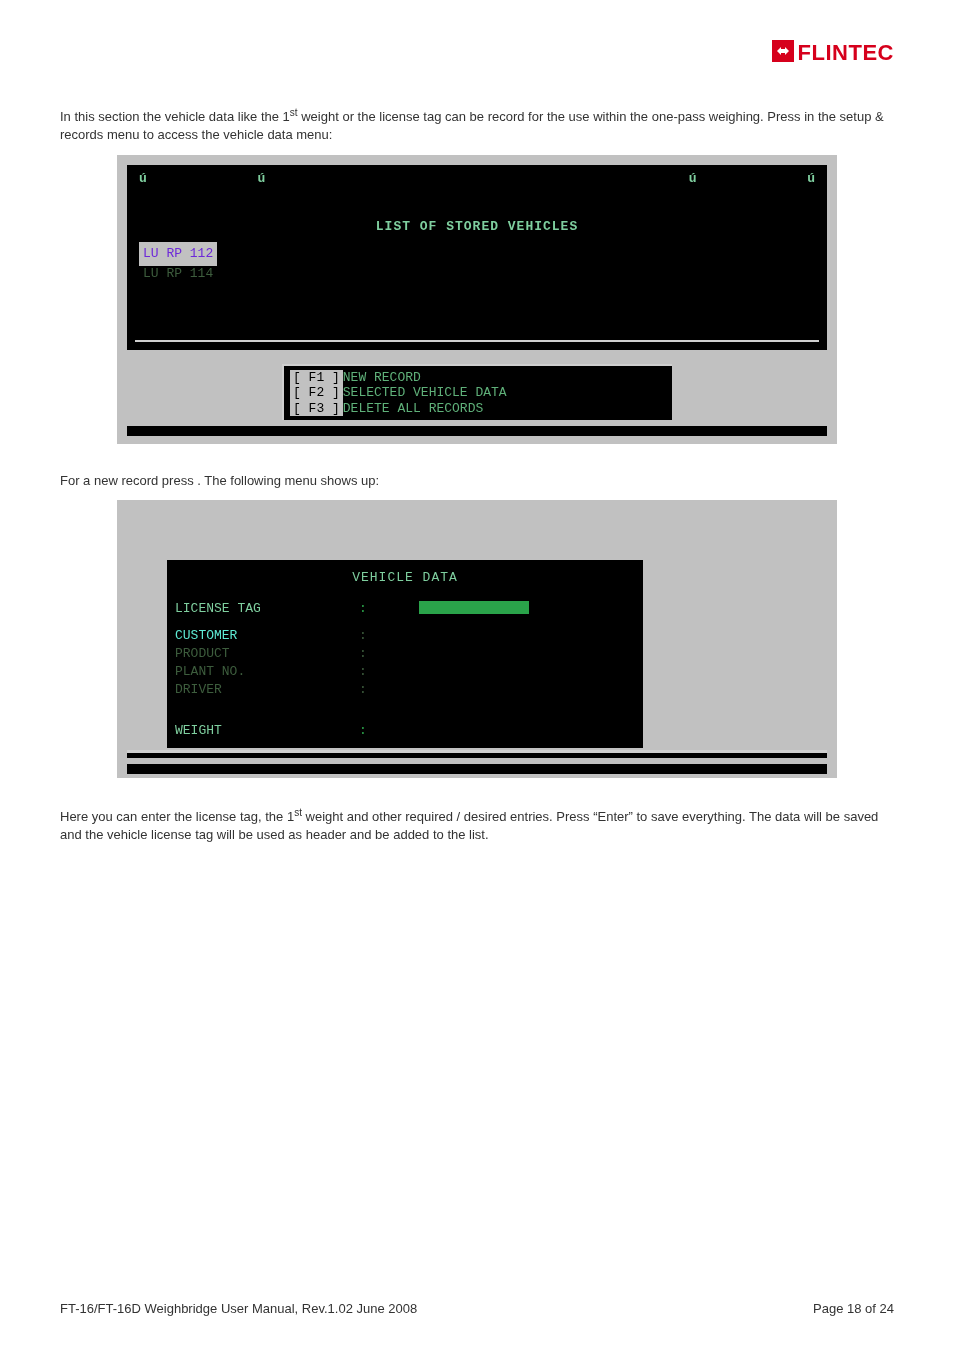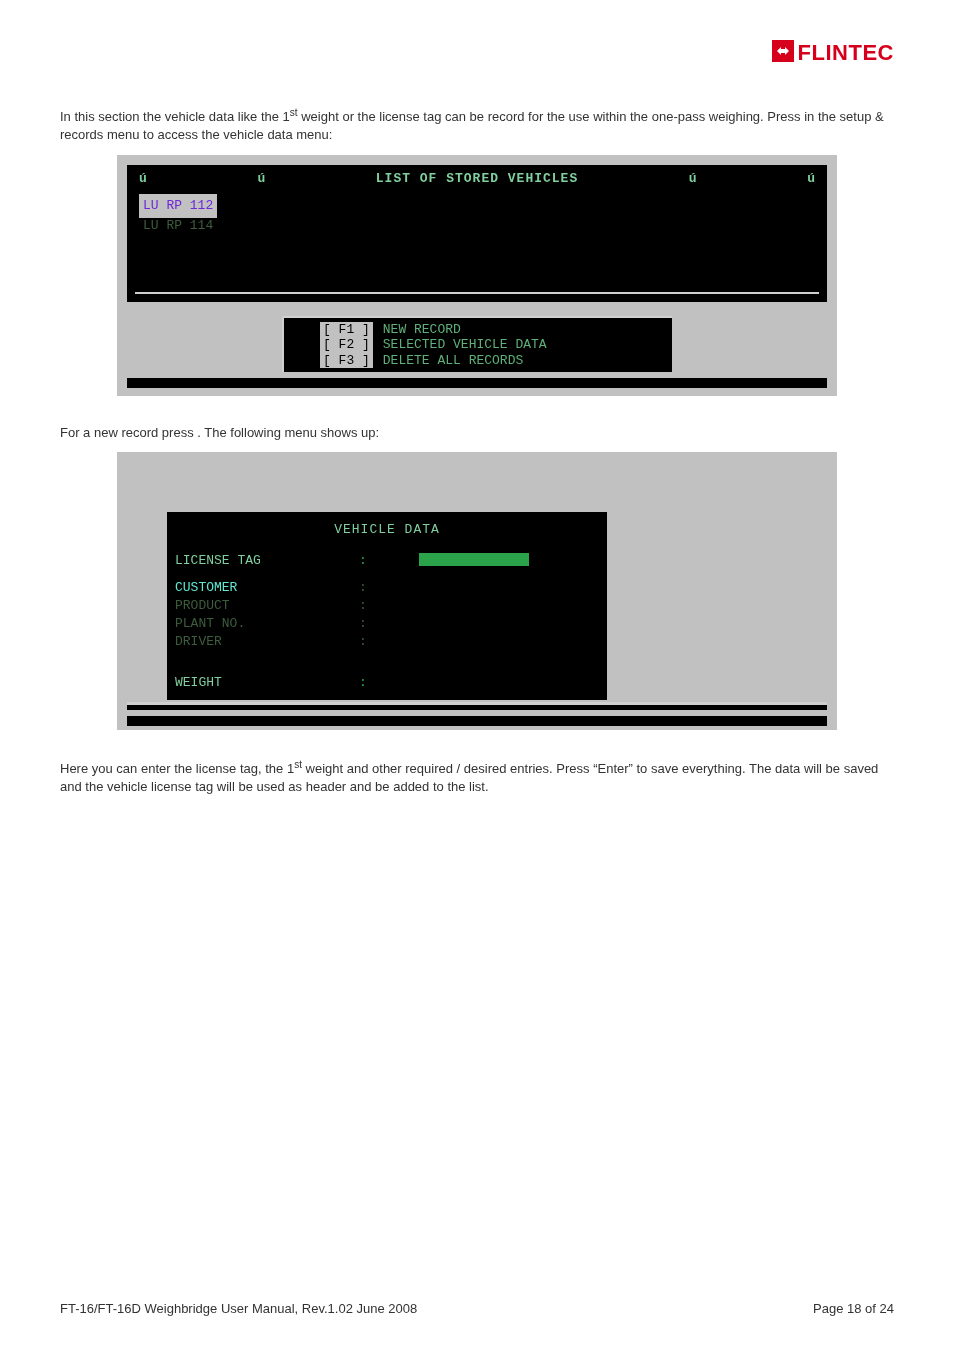--- a/index.html
+++ b/index.html
@@ -63,20 +63,21 @@
     font-size: 13px;
     line-height: 1.25;
     padding: 6px 8px 8px 8px;
     position: relative;
   }
   .term-title {
     color: #7fcf9f;
     text-align: center;
     padding-bottom: 4px;
     letter-spacing: 1px;
+    margin-top: 48px;
   }
   .corner-u {
     color: #7fcf9f;
     font-weight: bold;
   }
   .row-u {
     display: flex;
     justify-content: space-between;
     padding: 0 4px;
     color: #7fcf9f;
@@ -100,21 +101,21 @@
     margin: 14px auto 6px auto;
     width: 390px;
     background: #000;
     border-left: 2px solid #cfcfcf;
     border-top: 2px solid #cfcfcf;
     padding: 4px 6px;
     font-family: "Courier New", monospace;
     font-size: 13px;
     color: #2aa34a;
   }
-  .fkey-row { display: flex; gap: 10px; line-height: 1.2; margin-left: 30px; }
+  .fkey-row { display: flex; line-height: 1.2; }
   .fkey-bracket {
     background: #c1c1c1;
     color: #000;
     padding: 0 3px;
   }
   .fkey-label { color: #5fb079; }
   .bottom-shadow {
     height: 10px;
     background: #000;
     margin: 6px 0 0 0;
@@ -125,21 +126,21 @@
   .term2 {
     margin-top: 10px;
   }
   .term2-top-gray { height: 60px; background: #c1c1c1; }
   .term2-body {
     background: #000;
     font-family: "Courier New", monospace;
     font-size: 13px;
     line-height: 1.25;
     padding: 6px 8px 8px 8px;
-    width: 440px;
+    width: 476px;
   }
   .vd-title { color: #7fcf9f; text-align: center; padding: 4px 0 8px 0; letter-spacing: 1px; }
   .field { display: flex; padding: 1px 0; gap: 44px; }
   .field-label { width: 140px; color: #7fcf9f; }
   .field-colon { width: 16px; color: #2aa34a; }
   .cursor-blk { background: #2aa34a; width: 110px; height: 13px; display: inline-block; }
   .field-dim { color: #3d5d3d; }
   .term2-boxshadow {
     height: 8px;
     background: #000;

